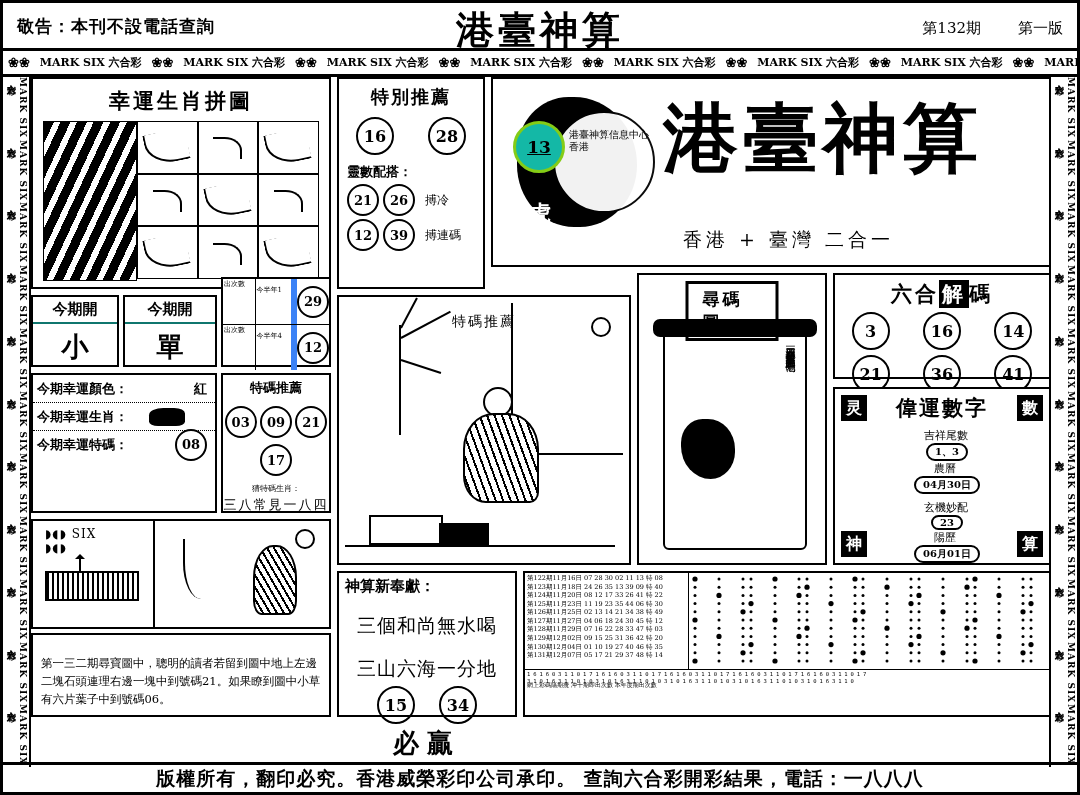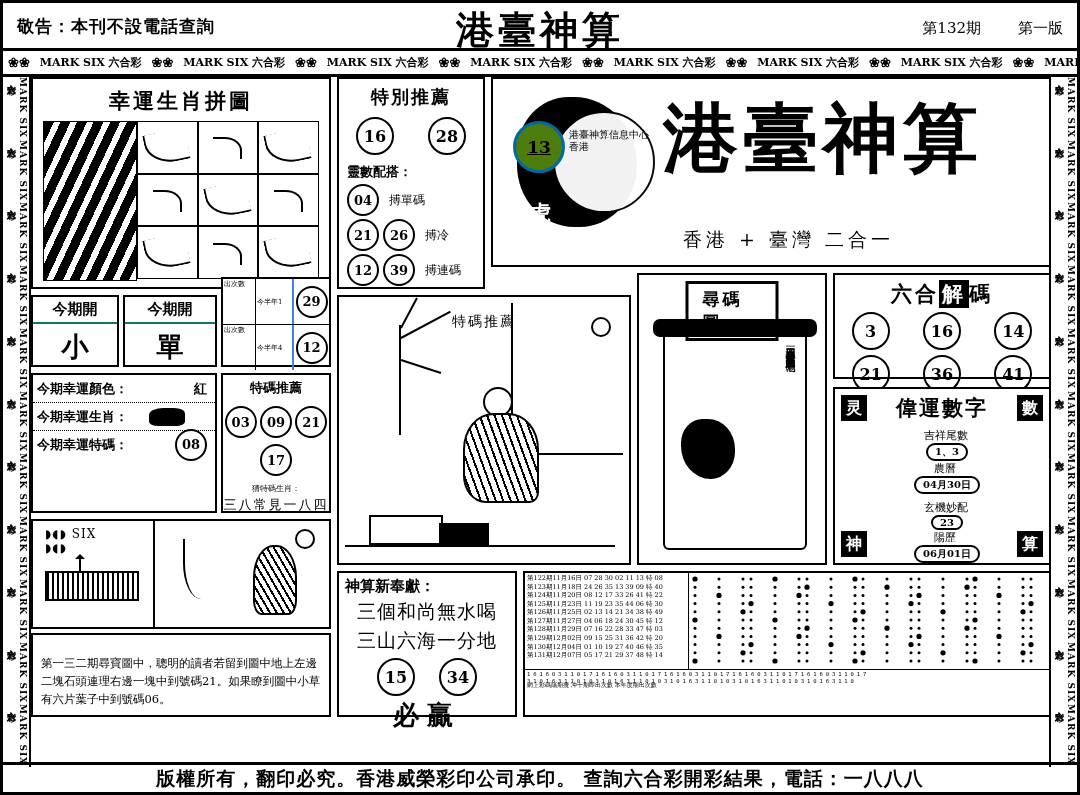--- a/index.html
+++ b/index.html
@@ -39,21 +39,21 @@
   
   #open1{left:0;top:218px;width:88px;height:72px;}
   #open2{left:92px;top:218px;width:94px;height:72px;}
   .openlbl{border-bottom:2px solid #0f766e;text-align:center;font-size:15px;font-weight:bold;padding:3px 0;font-family:"DejaVu Serif","Liberation Serif",serif;}
   .openval{text-align:center;font-size:27px;font-weight:bold;padding-top:5px;font-family:"DejaVu Serif","Liberation Serif",serif;}
   
   #freq{left:190px;top:200px;width:110px;height:90px;}
   .freqrow{display:flex;height:45px;border-bottom:1px solid #000;}
   .freqrow:last-child{border-bottom:none;}
   .freqlab{width:30px;font-size:7px;line-height:1.05;border-right:1px solid #000;padding:2px 1px;font-family:"DejaVu Serif","Liberation Serif",serif;}
-  .freqmid{width:34px;font-size:7px;border-right:2px solid #3b82f6;padding:18px 1px;font-family:"DejaVu Serif","Liberation Serif",serif;}
+  .freqmid{width:34px;font-size:7px;border-right:6px solid #3b82f6;padding:6px 1px;font-family:"DejaVu Serif","Liberation Serif",serif;}
   .freqnum{flex:1;display:flex;align-items:center;justify-content:center;}
   
   #lucky{left:0;top:296px;width:186px;height:140px;}
   .lrow{display:flex;align-items:center;height:27px;border-bottom:1px dotted #000;font-size:13px;font-family:"DejaVu Serif","Liberation Serif",serif;padding-left:4px;}
   .lrow:last-child{border-bottom:none;}
   .lrow b{font-weight:bold;}
   .lval{margin-left:auto;margin-right:8px;font-weight:bold;}
   .horse{width:36px;height:18px;background:#000;border-radius:40% 30% 25% 25%;margin-left:auto;margin-right:30px;}
   .circ{display:inline-flex;align-items:center;justify-content:center;border:2px solid #000;border-radius:50%;font-weight:bold;font-family:"DejaVu Serif","Liberation Serif",serif;}
   .c28{width:28px;height:28px;font-size:13px;}
@@ -81,21 +81,21 @@
   .sp-nums{display:flex;justify-content:space-around;margin-top:8px;}
   .sp-sub{font-size:13px;margin:8px 0 2px 8px;font-family:"DejaVu Serif","Liberation Serif",serif;font-weight:bold;}
   .sp-row{display:flex;align-items:center;margin:3px 0 3px 8px;font-size:12px;font-family:"DejaVu Serif","Liberation Serif",serif;}
   .sp-row .lbl{margin-left:10px;}
   
   #logo{left:460px;top:0;width:560px;height:190px;}
   .logo-cn{position:absolute;left:170px;top:10px;font-size:75px;font-weight:bold;font-family:"DejaVu Serif","Liberation Serif",serif;letter-spacing:5px;}
   .logo-sub{position:absolute;left:190px;bottom:12px;font-size:19px;font-family:"DejaVu Serif","Liberation Serif",serif;letter-spacing:4px;}
   .stamp{position:absolute;left:14px;top:10px;width:150px;height:160px;}
   .stamp .blob{position:absolute;left:10px;top:8px;width:120px;height:130px;background:#000;border-radius:45% 55% 50% 50%;}
-  .stamp .ring{position:absolute;left:6px;top:32px;width:46px;height:46px;border:3px solid #0369a1;border-radius:50%;background:#4d7c0f;display:flex;align-items:center;justify-content:center;font-size:17px;font-weight:bold;font-family:"DejaVu Serif","Liberation Serif",serif;text-decoration:underline;}
+  .stamp .ring{position:absolute;left:6px;top:32px;width:46px;height:46px;border:3px solid #84cc16;border-radius:50%;background:#14b8a6;display:flex;align-items:center;justify-content:center;font-size:17px;font-weight:bold;font-family:"DejaVu Serif","Liberation Serif",serif;text-decoration:underline;}
   .stamp .tiger{position:absolute;left:22px;top:110px;color:#fff;font-size:22px;font-weight:bold;font-family:"DejaVu Serif","Liberation Serif",serif;}
   .stamp .circ2{position:absolute;left:46px;top:22px;width:98px;height:98px;border:2px solid #000;border-radius:50%;background:#fff;opacity:.95;}
   .stamp .cn-s{position:absolute;left:62px;top:40px;font-size:10px;line-height:1.2;font-family:"DejaVu Serif","Liberation Serif",serif;}
   
   #pic{left:306px;top:218px;width:294px;height:270px;}
   .pic-txt{position:absolute;left:50%;transform:translateX(-50%);top:16px;font-size:14px;font-family:"DejaVu Serif","Liberation Serif",serif;letter-spacing:2px;}
   .tree{position:absolute;left:60px;top:28px;width:2px;height:110px;background:#000;}
   .branch{position:absolute;background:#000;height:2px;transform-origin:left center;}
   .wall{position:absolute;right:6px;top:6px;width:110px;height:150px;border-left:2px solid #000;border-bottom:2px solid #000;}
   .sage{position:absolute;left:120px;top:90px;width:90px;height:130px;}
@@ -121,21 +121,21 @@
   
   #luckynum{left:802px;top:310px;width:218px;height:178px;}
   #luckynum .ttl{font-size:21px;letter-spacing:2px;margin-top:5px;}
   .ln-row{display:flex;align-items:center;font-size:11px;margin:6px 0 6px 20px;font-family:"DejaVu Serif","Liberation Serif",serif;flex-direction:column;}
   .ln-row .k{width:56px;}
   .ln-pill{border:2px solid #000;border-radius:10px;padding:0 7px;font-size:10px;font-weight:bold;margin-right:10px;}
   .corner-ch{position:absolute;background:#000;color:#fff;width:26px;height:26px;display:flex;align-items:center;justify-content:center;font-size:16px;font-weight:bold;font-family:"DejaVu Serif","Liberation Serif",serif;}
   
   #offer{left:306px;top:494px;width:180px;height:146px;}
   .of-t{font-size:15px;font-family:"DejaVu Serif","Liberation Serif",serif;margin:4px 0 0 6px;font-weight:bold;}
-  .of-l{font-size:19px;text-align:center;font-family:"DejaVu Serif","Liberation Serif",serif;margin-top:3px;letter-spacing:1px;}
+  .of-l{font-size:19px;text-align:center;font-family:"DejaVu Serif","Liberation Serif",serif;margin-top:17px;letter-spacing:1px;}
   .of-n{display:flex;justify-content:center;gap:24px;margin-top:4px;}
   .of-b{font-size:26px;text-align:center;font-weight:bold;font-family:"DejaVu Serif","Liberation Serif",serif;letter-spacing:8px;margin-top:2px;}
   
   #results{left:492px;top:494px;width:528px;height:146px;}
   .res-head{text-align:center;font-size:9px;border-bottom:1px solid #000;font-family:"DejaVu Serif","Liberation Serif",serif;padding:1px 0;}
   .res-body{display:flex;height:96px;}
   .res-left{width:160px;border-right:1px solid #000;font-size:6.5px;line-height:1.32;padding:1px 2px;font-family:"DejaVu Serif","Liberation Serif",serif;}
   .res-dots{flex:1;position:relative;}
   .res-foot{font-size:5.5px;line-height:1.25;padding:1px 2px;border-top:1px solid #000;font-family:"DejaVu Sans Mono","Liberation Mono",monospace;letter-spacing:-.2px;white-space:nowrap;overflow:hidden;}
   .res-note{position:absolute;left:2px;bottom:26px;font-size:6px;line-height:1.3;font-family:"DejaVu Serif","Liberation Serif",serif;}
@@ -306,24 +306,20 @@
       <div class="note-p">第一三二期尋寶圖中，聰明的讀者若留到圖中地上左邊二塊石頭連理右邊一塊中到號碼21。如果瞭到圖中小草有六片葉子中到號碼06。</div>
     </div>
 
     <div class="box" id="special">
       <div class="ttl">特別推薦</div>
       <div class="sp-nums">
         <span class="circ c34">16</span>
         <span class="circ c34">28</span>
       </div>
       <div class="sp-sub">靈數配搭：</div>
-      <div class="sp-row">
-        <span class="circ c28">04</span>
-        <span class="lbl">搏單碼</span>
-      </div>
       <div class="sp-row">
         <span class="circ c28">21</span>
         <span class="circ c28" style="margin-left:4px">26</span>
         <span class="lbl">搏冷</span>
       </div>
       <div class="sp-row">
         <span class="circ c28">12</span>
         <span class="circ c28" style="margin-left:4px">39</span>
         <span class="lbl">搏連碼</span>
       </div>

